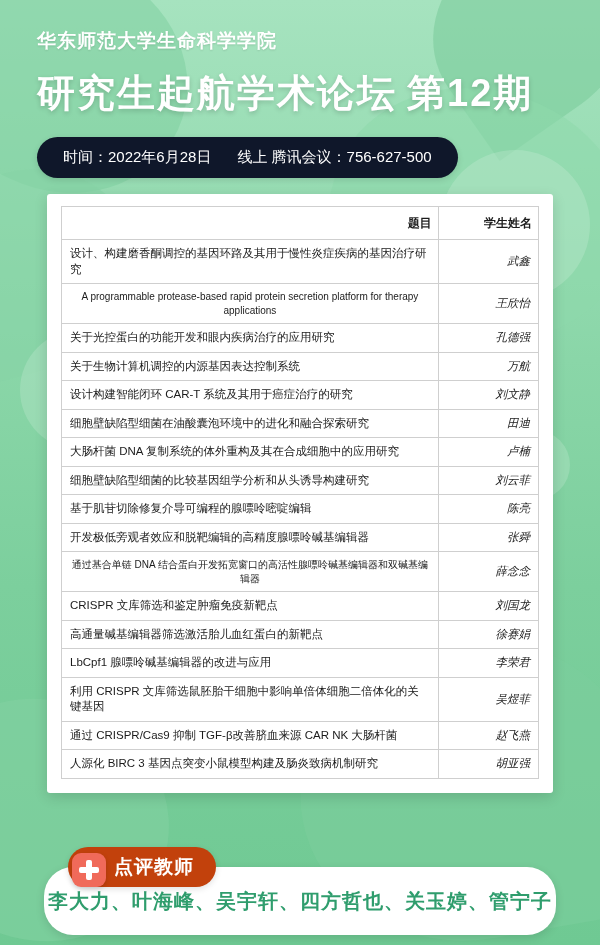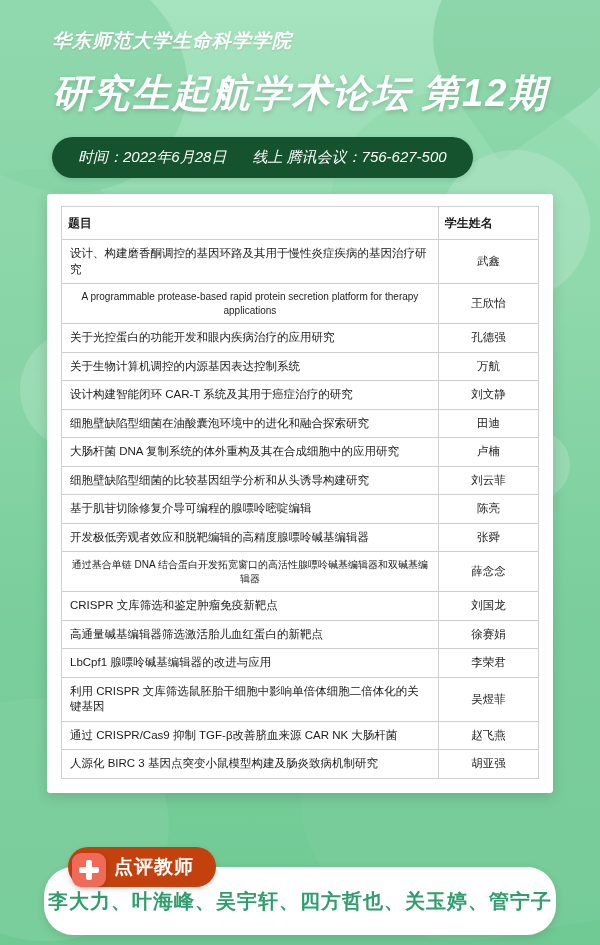--- a/index.html
+++ b/index.html
@@ -48,22 +48,21 @@
     background: #6cc08d;
     left: 540px;
     top: 230px;
     opacity: .7;
     border-radius: 4px;
   }
 
   
   .header {
     position: relative;
-    padding: 28px 34px 0 52px;
-    font-style: italic;
+    padding: 28px 34px 0 37px;
   }
   .org {
     color: #ffffff;
     font-size: 19px;
     font-weight: bold;
     letter-spacing: 1px;
     text-shadow: 0 1px 2px rgba(0,0,0,.12);
   }
   .main-title {
     margin-top: 14px;
@@ -73,21 +72,21 @@
     letter-spacing: 2px;
     text-shadow: 0 2px 5px rgba(0,0,0,.18);
     white-space: nowrap;
   }
   .main-title .issue {
     margin-left: 10px;
   }
   .info-pill {
     margin-top: 18px;
     display: inline-block;
-    background: #14532d;
+    background: #0f172a;
     color: #ffffff;
     font-size: 15px;
     padding: 11px 26px;
     border-radius: 22px;
     box-shadow: 0 2px 6px rgba(0,0,0,.12);
     white-space: nowrap;
   }
   .info-pill .sep {
     display: inline-block;
     width: 26px;
@@ -112,29 +111,30 @@
   table.sched th, table.sched td {
     border: 1px solid #cfcfcf;
     padding: 6px 8px;
     font-size: 11.5px;
     color: #1b1b1b;
     line-height: 1.35;
     vertical-align: middle;
   }
   table.sched th {
     font-weight: bold;
-    text-align: left;
+    text-align: right;
     font-size: 12px;
     padding: 8px 6px;
   }
   table.sched col.c-title { width: 79%; }
   table.sched col.c-name { width: 21%; }
   td.name {
-    text-align: center;
+    text-align: right;
     white-space: nowrap;
+    font-style: italic;
   }
   td.title.small {
     font-size: 10px;
     text-align: center;
   }
 
   
   .footer {
     position: absolute;
     left: 0;

